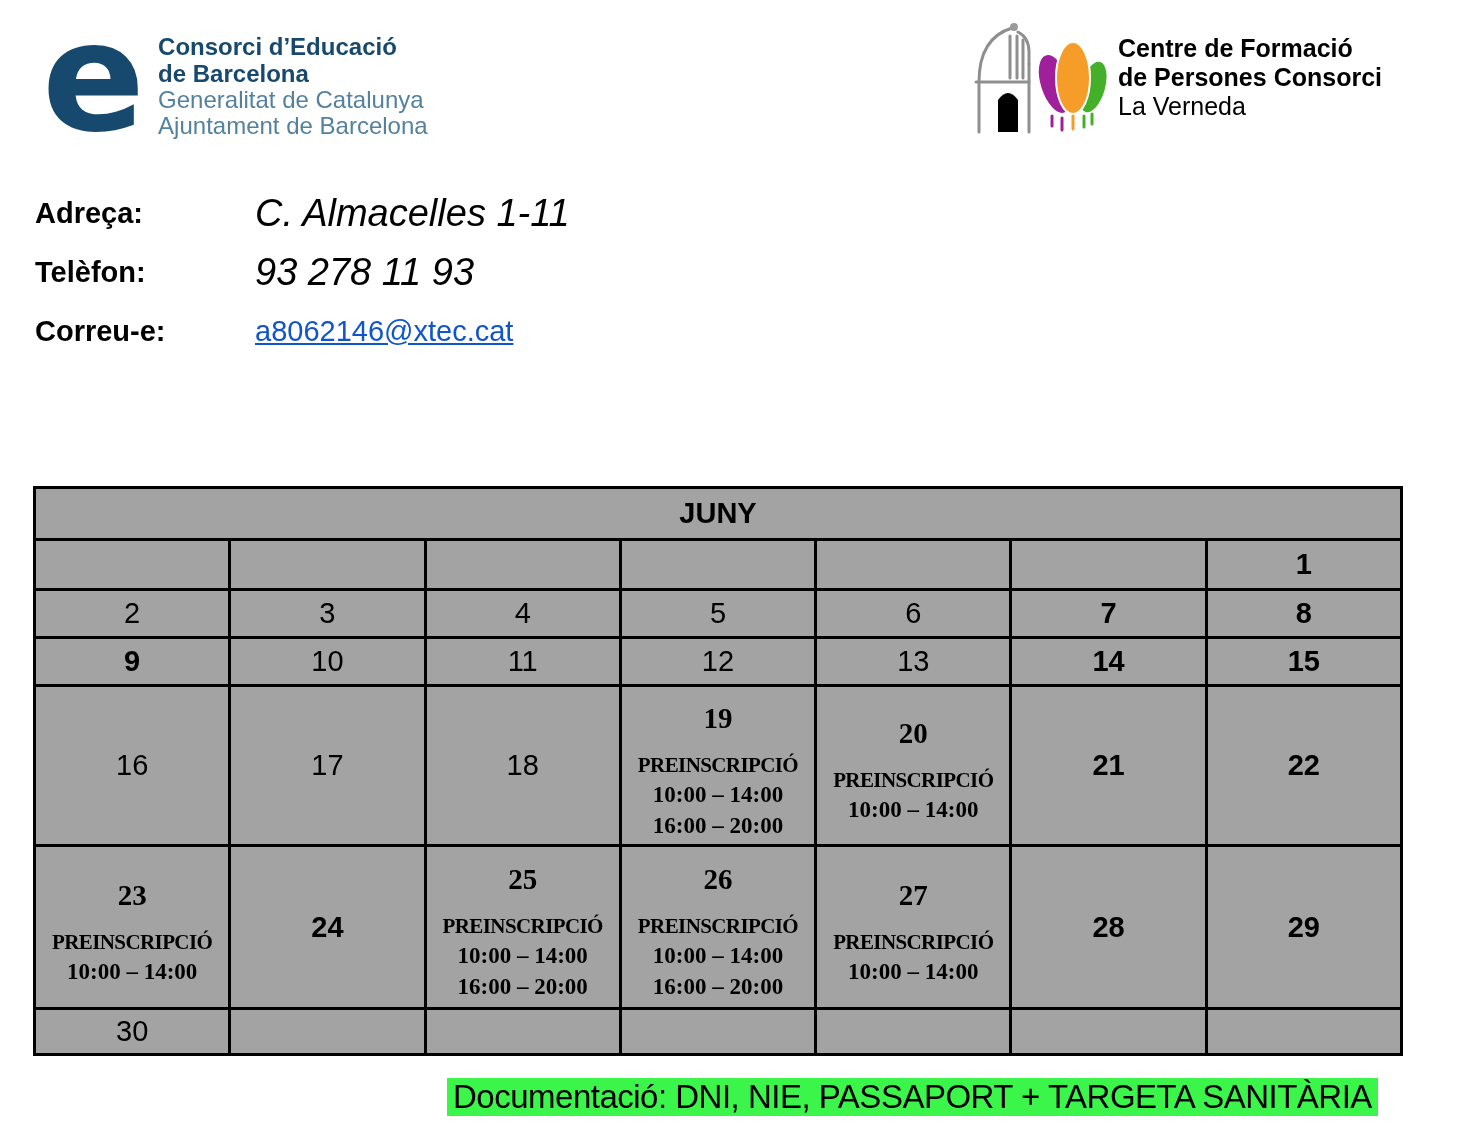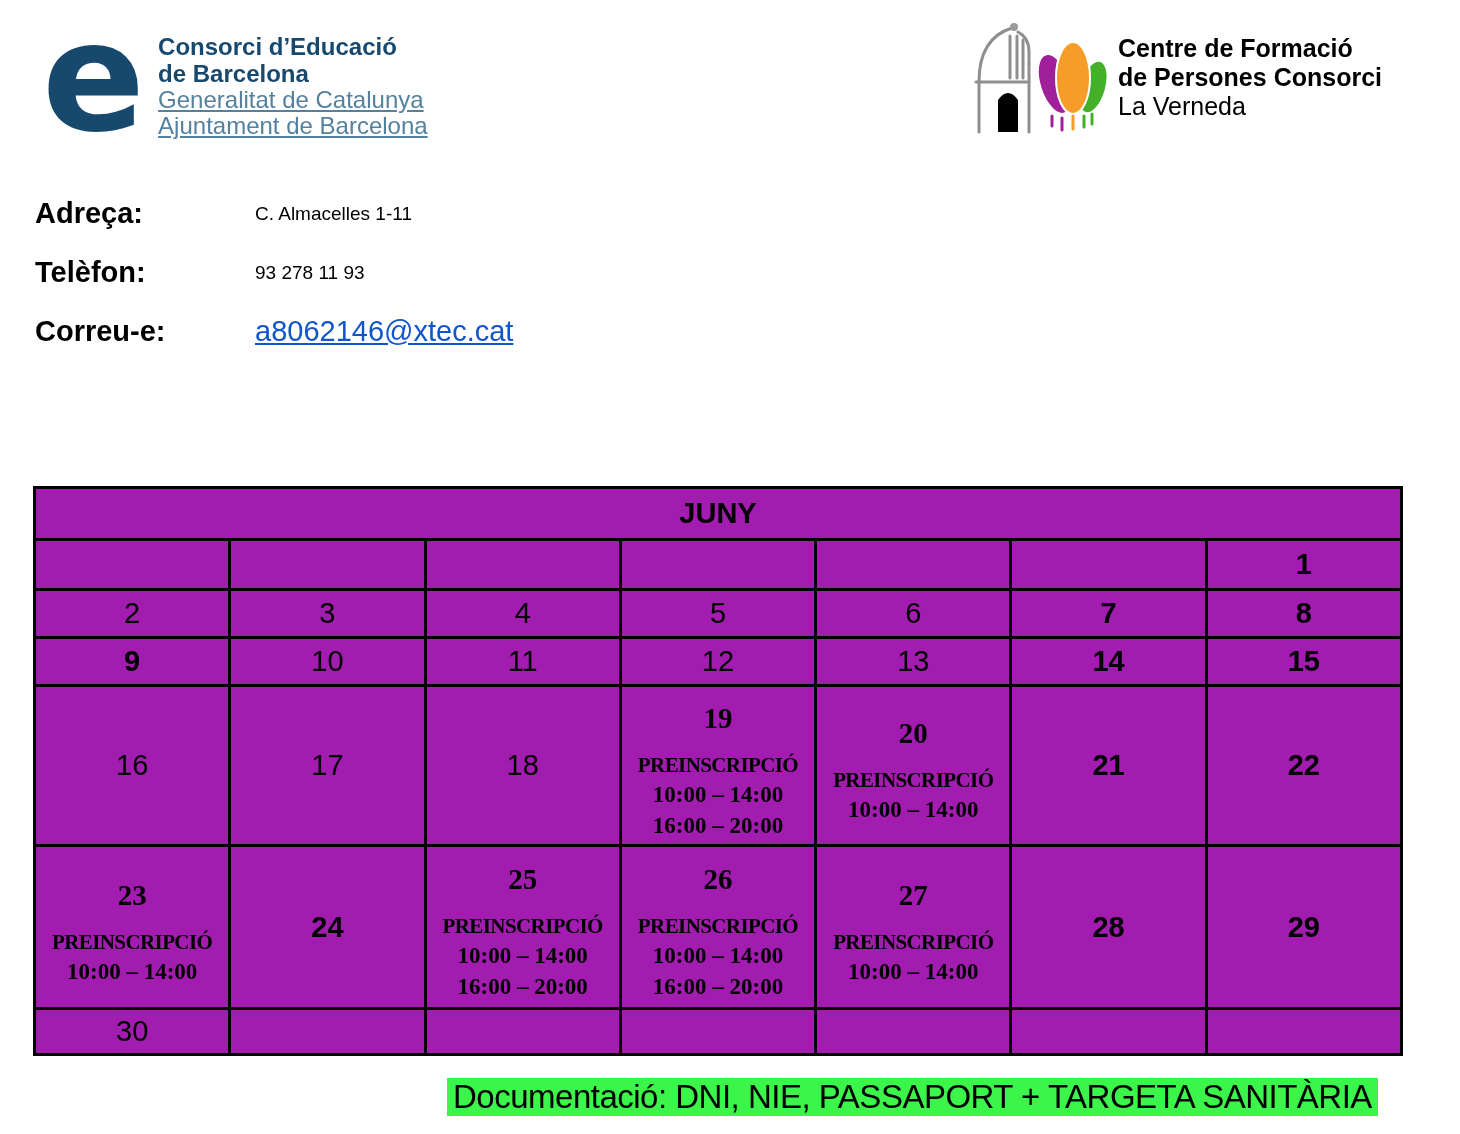--- a/index.html
+++ b/index.html
@@ -5,38 +5,38 @@
   * { margin:0; padding:0; box-sizing:border-box; }
   html,body { width:1460px; height:1134px; background:#fff; }
   body { font-family:"Liberation Sans", sans-serif; position:relative; overflow:hidden; color:#000; }
 
   
   .header-left { position:absolute; left:42px; top:22px; display:flex; gap:16px; }
   .e-mark { font-family:"DejaVu Sans", sans-serif; font-weight:bold; font-size:152px;
             line-height:.74; color:var(--brand-dark,#17496E); letter-spacing:-3px; }
   .left-lines { padding-top:11px; }
   .l-bold  { font-size:24px; font-weight:bold; color:var(--brand-dark,#17496E); line-height:27px; }
-  .l-light { font-size:24px; color:var(--brand-light,#54819E); line-height:26px;text-decoration:underline; }
+  .l-light { font-size:24px; color:var(--brand-light,#54819E); line-height:26px; }
 
   .header-right { position:absolute; left:972px; top:20px; display:flex; gap:10px;justify-content:flex-end; }
   .right-lines { padding-top:14px; }
   .r-bold { font-size:25px; font-weight:bold; line-height:29px; }
   .r-reg  { font-size:25px; line-height:29px; }
 
   
   .contact { position:absolute; left:35px; top:197px; }
   .crow { display:flex; margin-bottom:26px; line-height:33px; }
   .clabel { width:220px; font-size:29px; font-weight:bold; }
-  .cvalue { font-size:19px; }
+  .cvalue { font-size:38px;font-style:italic; }
   a.clink { font-size:29px; color:var(--link-blue,#1155CC); text-decoration:underline; cursor:pointer; }
 
   
   table.cal { position:absolute; left:33px; top:486px; width:1370px;
               border-collapse:collapse; table-layout:fixed; text-align:center; }
-  table.cal td { border:3px solid #000; font-size:29px; vertical-align:middle; padding:0; background:#a21caf; }
+  table.cal td { border:3px solid #000; font-size:29px; vertical-align:middle; padding:0; background:#a3a3a3; }
   td.month  { background:var(--month-bg,#D7D1E7); font-weight:bold; font-size:31px; }
   td.blank  { border:none; background:transparent; }
   td.orange { background:var(--orange,#FCBC34); font-weight:bold; }
   td.green  { background:var(--green,#00F636); font-weight:bold;font-family:Liberation Serif, serif; }
   td.sched  { vertical-align:top; }
   tr.h-month { height:52px; } tr.h-a { height:50px; } tr.h-b { height:48px; }
   tr.h-c { height:48px; } tr.h-d { height:160px; } tr.h-e { height:163px; } tr.h-f { height:46px; }
   .dnum   { font-size:29px; font-weight:bold; margin:10px 0 17px; line-height:34px; }
   .slabel { font-size:21px; font-weight:bold; letter-spacing:-0.6px; line-height:27px; }
   .stime  { font-size:23px; font-weight:bold; line-height:31px; }

